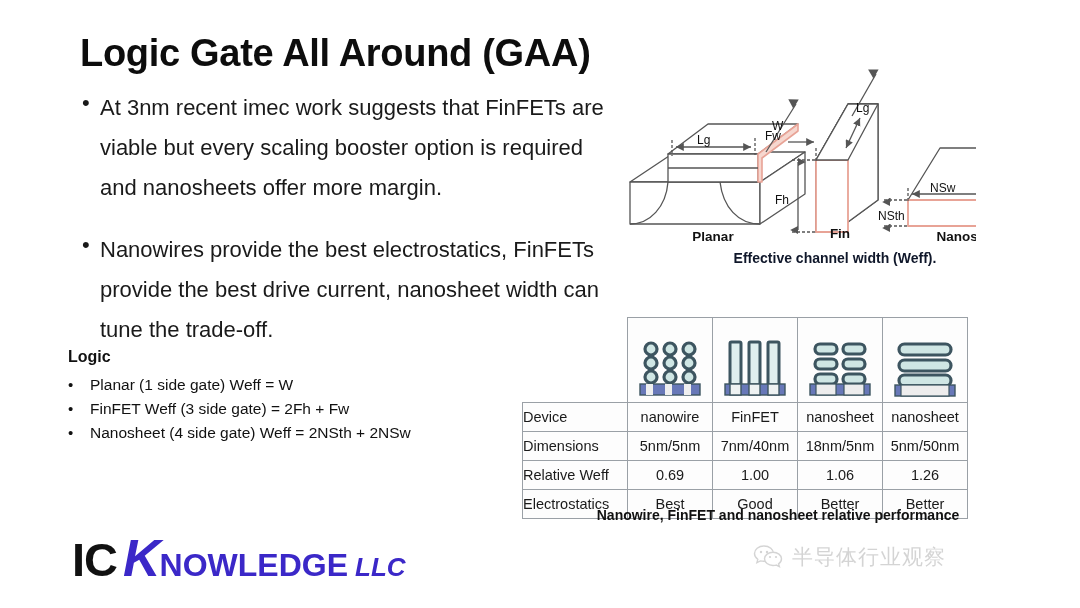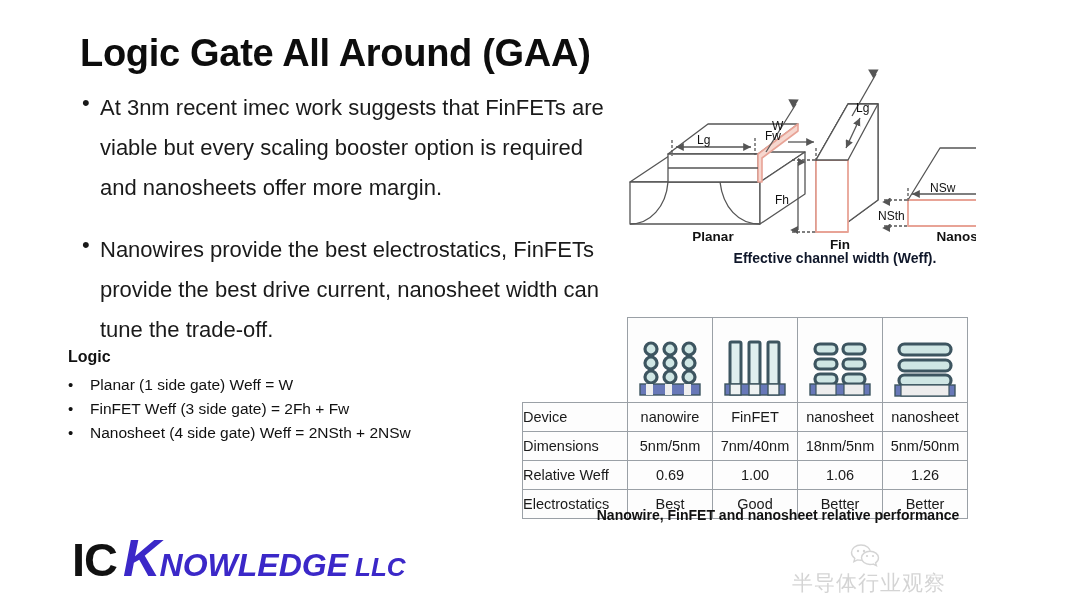--- a/index.html
+++ b/index.html
@@ -101,41 +101,39 @@
     font-size: 52px;
     font-weight: bold;
     font-style: italic;
     color: #3b28c8;
     margin-left: 6px;
     letter-spacing: -1px;
   }
   #logo-knowledge {
     font-size: 32px;
     font-weight: bold;
-    font-style: italic;
     color: #3b28c8;
     letter-spacing: 0px;
   }
   #logo-llc {
     font-size: 26px;
     font-weight: bold;
     font-style: italic;
     color: #3b28c8;
     margin-left: 7px;
   }
 
   
   #watermark {
     position: absolute;
     right: 30px;
     top: 543px;
     display: flex;
     align-items: center;
     opacity: 0.42;
-    flex-direction: column;
   }
   #watermark-text {
     font-size: 21px;
     color: #9a9a9a;
     margin-left: 9px;
     letter-spacing: 1px;
     font-family: "DejaVu Sans", sans-serif;
   }
 
   
@@ -345,21 +343,21 @@
         <text x="145" y="88">Fw</text>
         <text x="155" y="152">Fh</text>
         <text x="236" y="60">Lg</text>
         <text x="310" y="140">NSw</text>
         <text x="258" y="168">NSth</text>
         <text x="390" y="102">Lg</text>
       </g>
     </svg>
 
     <div class="fig-label" style="left:48px; top:177px; width:90px;">Planar</div>
-    <div class="fig-label" style="left:180px; top:185px; width:80px;">Fin</div>
+    <div class="fig-label" style="left:180px; top:174px; width:80px;">Fin</div>
     <div class="fig-label" style="left:296px; top:177px; width:110px;">Nanosheet</div>
   </div>
 
   <div id="fig-caption">Effective channel width (Weff).</div>
 
   <table id="perf-table">
     <tbody>
         <tr class="imgrow">
       <td class="blank"></td>
 

